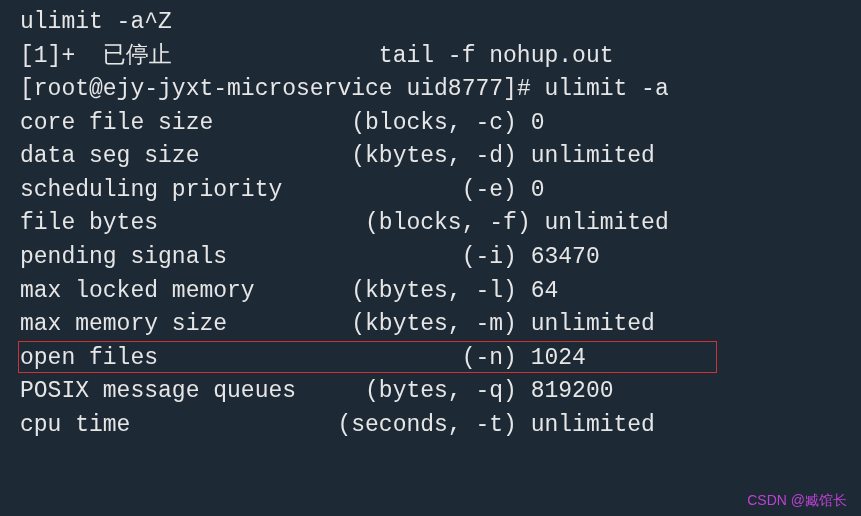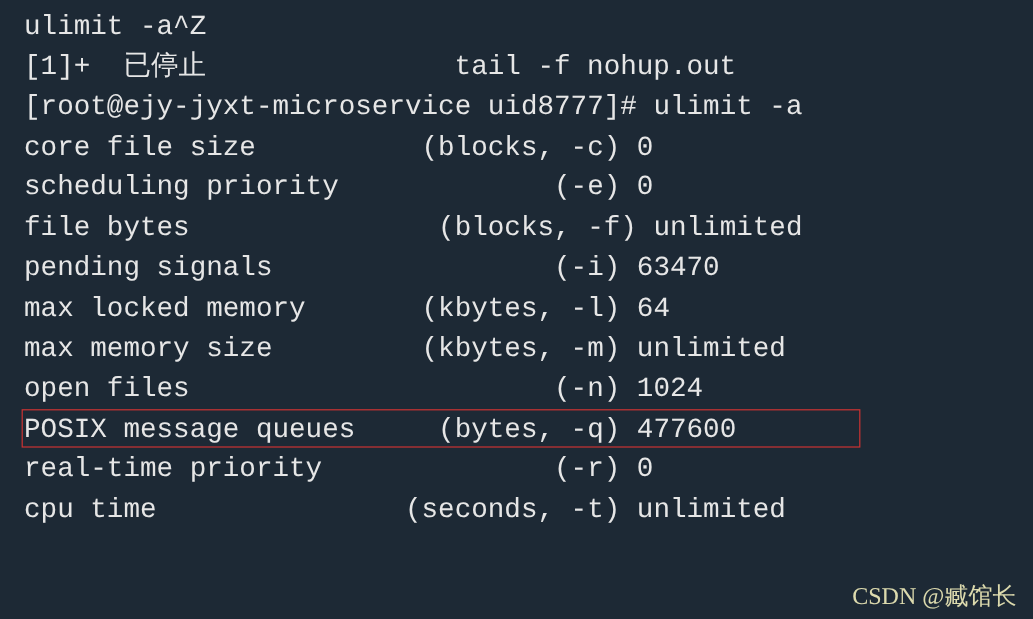--- a/index.html
+++ b/index.html
@@ -24,40 +24,40 @@
   }
   .highlight-box {
     position: absolute;
     border: 1px solid #cc3333;
     pointer-events: none;
   }
   .watermark {
     position: absolute;
     bottom: 6px;
     right: 14px;
-    font-size: 20px;
-    color: #fef9c3;
-    font-family: Liberation Serif, serif;
+    font-size: 14px;
+    color: #d946ef;
+    font-family: Liberation Sans, sans-serif;
     opacity: 0.85;
   }
 </style>
 </head>
 <body>
 
 <div class="terminal">
   <span class="line">ulimit -a^Z</span>
   <span class="line">[1]+  已停止               tail -f nohup.out</span>
   <span class="line">[root@ejy-jyxt-microservice uid8777]# ulimit -a</span>
   <span class="line">core file size          (blocks, -c) 0</span>
+  <span class="line">data seg size           (kbytes, -d) unlimited</span>
   <span class="line">scheduling priority             (-e) 0</span>
   <span class="line">file bytes               (blocks, -f) unlimited</span>
   <span class="line">pending signals                 (-i) 63470</span>
   <span class="line">max locked memory       (kbytes, -l) 64</span>
   <span class="line">max memory size         (kbytes, -m) unlimited</span>
   <span class="line">open files                      (-n) 1024</span>
-  <span class="line">POSIX message queues     (bytes, -q) 477600</span>
-  <span class="line">real-time priority              (-r) 0</span>
+  <span class="line">POSIX message queues     (bytes, -q) 819200</span>
   <span class="line">cpu time               (seconds, -t) unlimited</span>
 </div>
 
 <div class="highlight-box" style="top: 341px; left: 18px; width: 697px; height: 30px;"></div>
 
 <div class="watermark">CSDN @臧馆长</div>
 
 </body></html>

